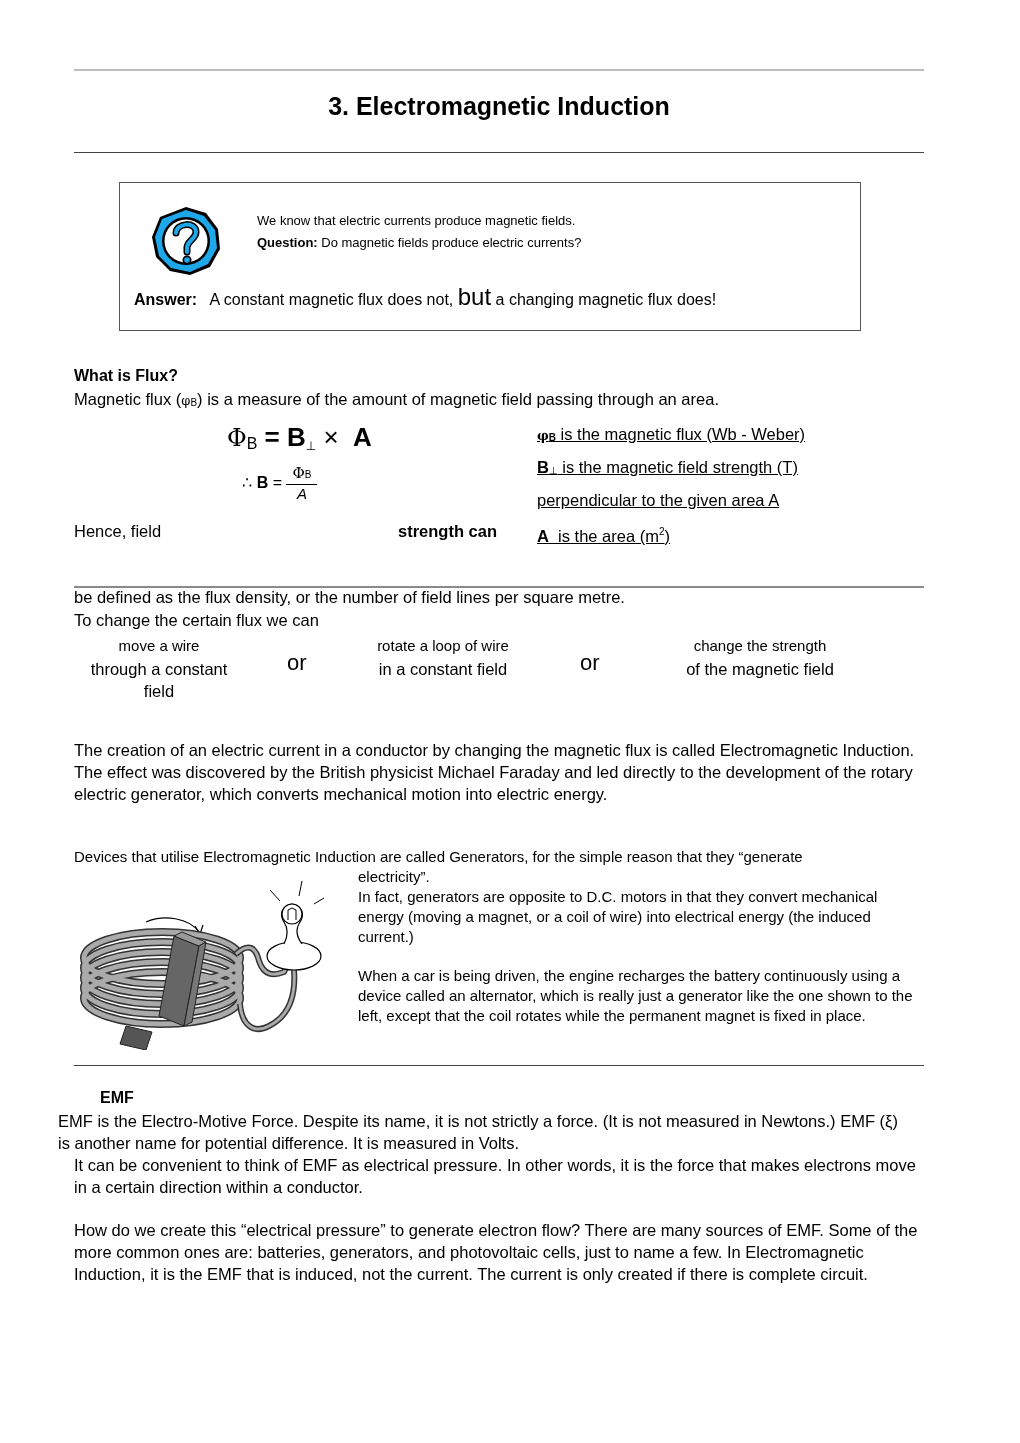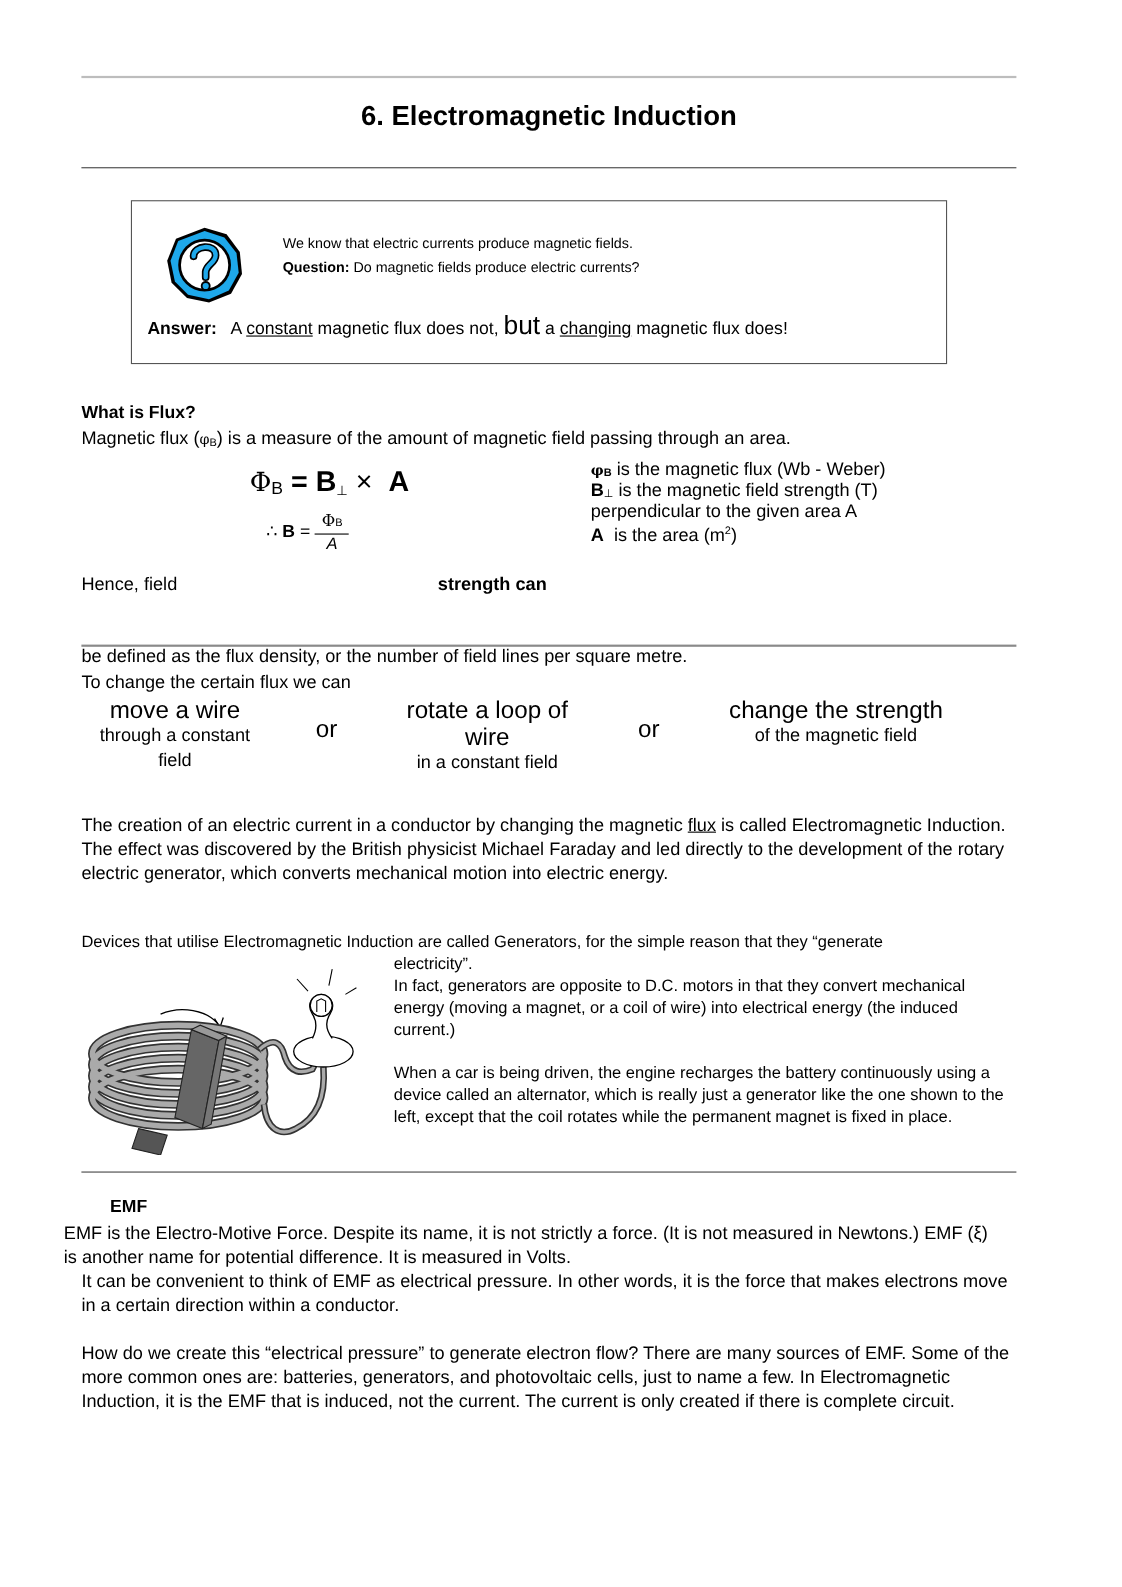--- a/index.html
+++ b/index.html
@@ -18,41 +18,41 @@
   }
   .qbox {
     position: absolute; left: 119px; top: 182px; width: 740px; height: 147px;
     border: 1px solid #555;
   }
   .q-icon { position: absolute; left: 30px; top: 22px; width: 72px; height: 72px; }
   .q-line { position: absolute; left: 137px; font-size: 13px; }
   .answer { position: absolute; left: 14px; top: 100px; font-size: 16px; white-space: nowrap; }
   .answer b { font-weight: bold; }
   .answer .big { font-size: 24px; }
-  .u { text-decoration: underline; }
+  .u { }
   .body16 { font-size: 16.5px; line-height: 22px; }
   .heading { font-weight: bold; font-size: 16px; }
   .sub { font-size: 10px; vertical-align: baseline; position: relative; top: 1px; }
   .eq-main { font-size: 26px; white-space: nowrap; }
   .eq-main b { font-weight: bold; }
   .frac { display: inline-block; vertical-align: middle; text-align: center; font-size: 15px; }
   .frac .num { display: block; border-bottom: 1px solid #000; padding: 0 6px; line-height: 18px; font-family: "DejaVu Serif", serif; }
   .frac .den { display: block; line-height: 18px; font-style: italic; }
-  .defs { font-size: 16.5px; line-height: 17px; }
+  .defs { font-size: 16.5px; line-height: 31px; text-decoration: underline; }
   .col-center { text-align: center; position: absolute; }
-  .big20 { font-size: 22px; line-height: 24px; }
+  .big20 { font-size: 15px; line-height: 24px; }
   .small16 { font-size: 16.5px; line-height: 22px; }
   .or { font-size: 22px; position: absolute; }
   .small15 { font-size: 15px; line-height: 20px; }
 </style>
 </head>
 <body>
 
 <div class="rule rule-light" style="top:69px;"></div>
-<h1 class="title" style="margin:0;">6. Electromagnetic Induction</h1>
+<h1 class="title" style="margin:0;">3. Electromagnetic Induction</h1>
 <div class="rule rule-dark" style="top:152px;"></div>
 
 <div class="qbox">
   <svg class="q-icon" viewBox="0 0 72 72">
     <polygon points="36,2 56,8 68,24 70,44 60,62 40,70 20,66 6,52 2,32 10,12" fill="#000"></polygon>
     <polygon points="36,5 54,11 65,25 67,43 58,59 40,67 21,63 9,51 5,32 12,14" fill="#1ea8ea"></polygon>
     <circle cx="36" cy="36" r="24" fill="#000"></circle>
     <circle cx="36" cy="36" r="21.5" fill="#fff"></circle>
     <path d="M26,28 C26,18 46,16 46,27 C46,34 38,35 37,42 L37,47" stroke="#000" stroke-width="7" fill="none" stroke-linecap="round"></path>
     <path d="M26,28 C26,18 46,16 46,27 C46,34 38,35 37,42 L37,47" stroke="#1ea8ea" stroke-width="4" fill="none" stroke-linecap="round"></path>

